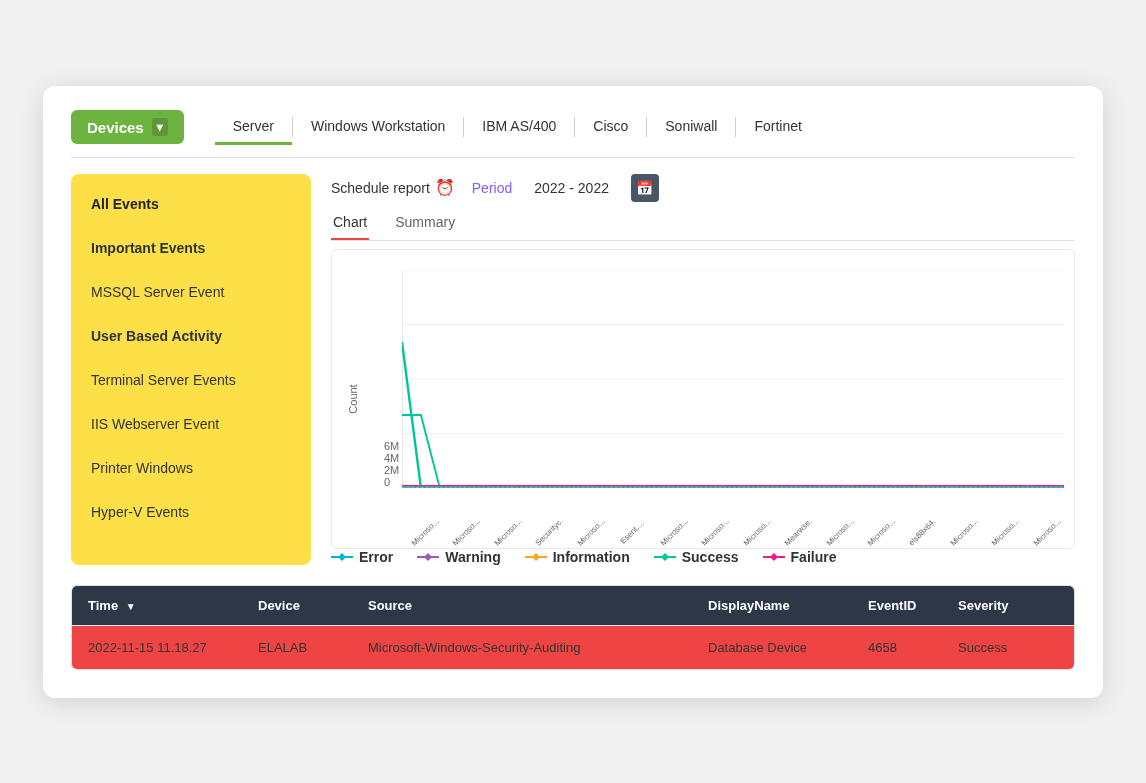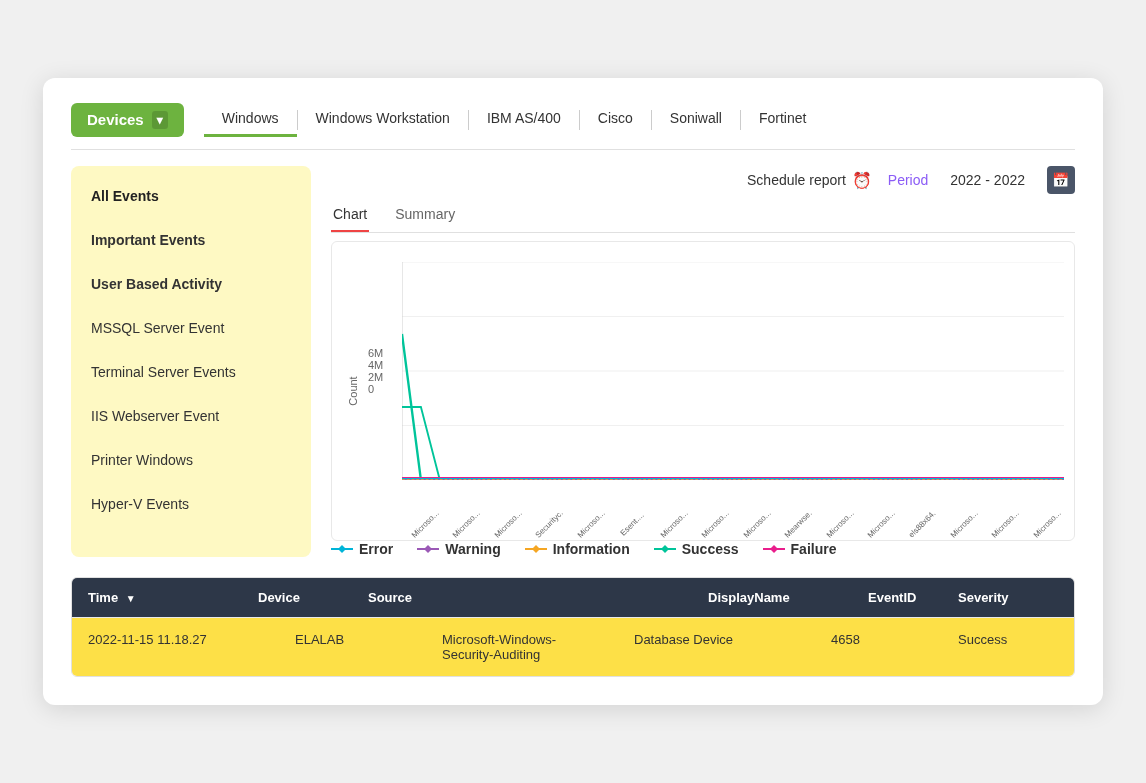--- a/index.html
+++ b/index.html
@@ -21,21 +21,21 @@
       overflow: hidden;
     }
 
     
     .top-nav {
       display: flex;
       align-items: center;
       border-bottom: 1px solid #e0e0e0;
       padding-bottom: 12px;
       margin-bottom: 16px;
-      gap: 0;
+      gap: 11px;
     }
     .devices-btn {
       background: #6db33f;
       color: #fff;
       border: none;
       border-radius: 6px;
       padding: 8px 16px;
       font-size: 15px;
       font-weight: 600;
       cursor: pointer;
@@ -75,21 +75,21 @@
     }
 
     
     .main-layout {
       display: flex;
       gap: 20px;
     }
 
     
     .sidebar {
-      background: #fef9c3;
+      background: #fde047;
       border-radius: 8px;
       width: 240px;
       min-width: 240px;
       padding: 8px 0;
     }
     .sidebar-item {
       padding: 14px 20px;
       font-size: 14px;
       cursor: pointer;
       color: #333;
@@ -99,21 +99,20 @@
 
     
     .content {
       flex: 1;
     }
 
     
     .schedule-row {
       display: flex;
       align-items: center;
-      justify-content: flex-end;
       gap: 16px;
       margin-bottom: 4px;
     }
     .schedule-btn {
       display: flex;
       align-items: center;
       gap: 6px;
       font-size: 14px;
       color: #333;
       cursor: pointer;
@@ -169,23 +168,23 @@
       border: 1px solid #e8e8e8;
       border-radius: 6px;
       padding: 20px 16px 10px;
       margin-top: 8px;
       position: relative;
       height: 300px;
     }
     .y-axis-ticks {
       display: flex;
       flex-direction: column;
-      justify-content: center;
+      justify-content: flex-end;
       position: absolute;
-      left: 36px;
+      left: 52px;
       top: 20px;
       bottom: 60px;
       font-size: 11px;
       color: #666;
     }
     .chart-svg-area {
       position: absolute;
       left: 70px;
       right: 10px;
       top: 20px;
@@ -252,60 +251,59 @@
     }
     .th .sort-icon {
       margin-left: 4px;
       font-size: 10px;
     }
     .table-row {
       display: grid;
       grid-template-columns: 170px 110px 1fr 160px 90px 100px;
       padding: 14px 16px;
       border-top: 1px solid #e8e8e8;
-      background: #fde047;
-      gap: 37px;
+      background: #ef4444;
     }
     .td {
       font-size: 13px;
       color: #333;
     }
   </style>
 </head>
 <body>
 
 <div class="card">
 
   <div class="top-nav">
     <button class="devices-btn">
       <span>Devices</span>
       <span class="chevron">▾</span>
     </button>
     <div class="nav-tabs">
-      <div class="nav-tab active">Windows</div>
+      <div class="nav-tab active">Server</div>
       <div class="nav-tab-divider"></div>
       <div class="nav-tab">Windows Workstation</div>
       <div class="nav-tab-divider"></div>
       <div class="nav-tab">IBM AS/400</div>
       <div class="nav-tab-divider"></div>
       <div class="nav-tab">Cisco</div>
       <div class="nav-tab-divider"></div>
       <div class="nav-tab">Soniwall</div>
       <div class="nav-tab-divider"></div>
       <div class="nav-tab">Fortinet</div>
     </div>
   </div>
 
   <div class="main-layout">
 
     <div class="sidebar">
       <div class="sidebar-item active bold">All Events</div>
       <div class="sidebar-item bold">Important Events</div>
+      <div class="sidebar-item">MSSQL Server Event</div>
       <div class="sidebar-item bold">User Based Activity</div>
-      <div class="sidebar-item">MSSQL Server Event</div>
       <div class="sidebar-item">Terminal Server Events</div>
       <div class="sidebar-item">IIS Webserver Event</div>
       <div class="sidebar-item">Printer Windows</div>
       <div class="sidebar-item">Hyper-V Events</div>
     </div>
 
     <div class="content">
 
       <div class="schedule-row">
         <div class="schedule-btn">

